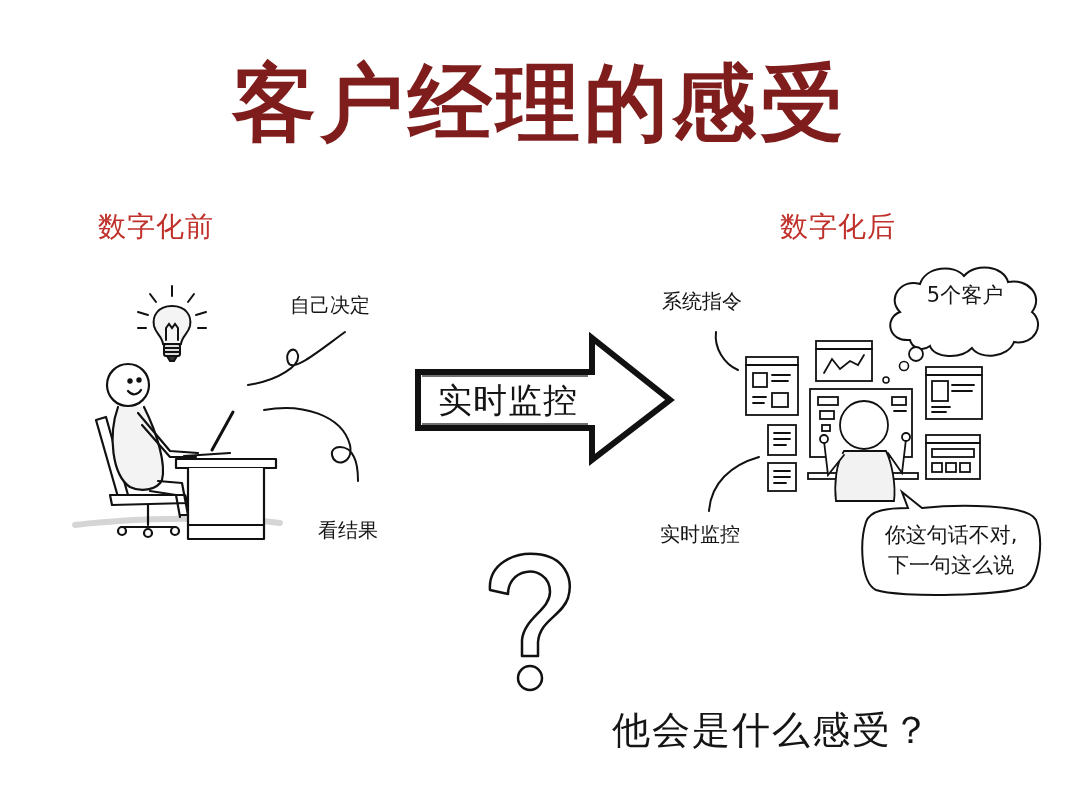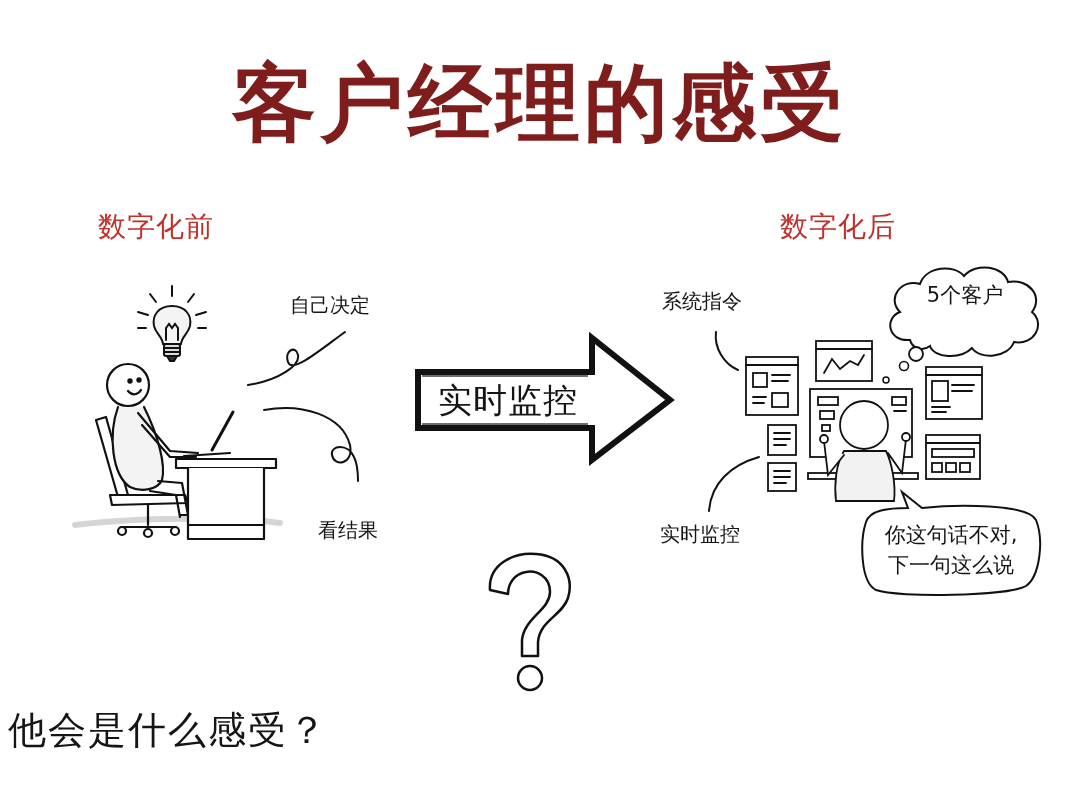--- a/index.html
+++ b/index.html
@@ -185,13 +185,13 @@
 <div class="abs bubble-text" style="left:866px; top:520px; width:170px;">
   <div>你这句话不对,</div>
   <div>下一句这么说</div>
 </div>
 
 <svg style="left:478px; top:550px;" width="110" height="145" viewBox="0 0 110 145">
   <path d="M12 40 C10 14 36 2 58 4 C86 6 96 28 90 48 C84 66 62 70 60 92 L60 106 L44 106 L44 90 C46 68 72 60 72 42 C72 26 58 20 48 22 C36 24 30 34 30 44 Z" fill="#fff" stroke="#111" stroke-width="2.5" stroke-linejoin="round"></path>
   <circle cx="52" cy="128" r="12" fill="#fff" stroke="#111" stroke-width="2.5"></circle>
 </svg>
 
-<div class="abs question" style="left:0; width:932px; top:705px; text-align:left;margin-left:8px;">他会是什么感受？</div>
+<div class="abs question" style="left:0; width:932px; top:705px; text-align:right;">他会是什么感受？</div>
 
 </body></html>

